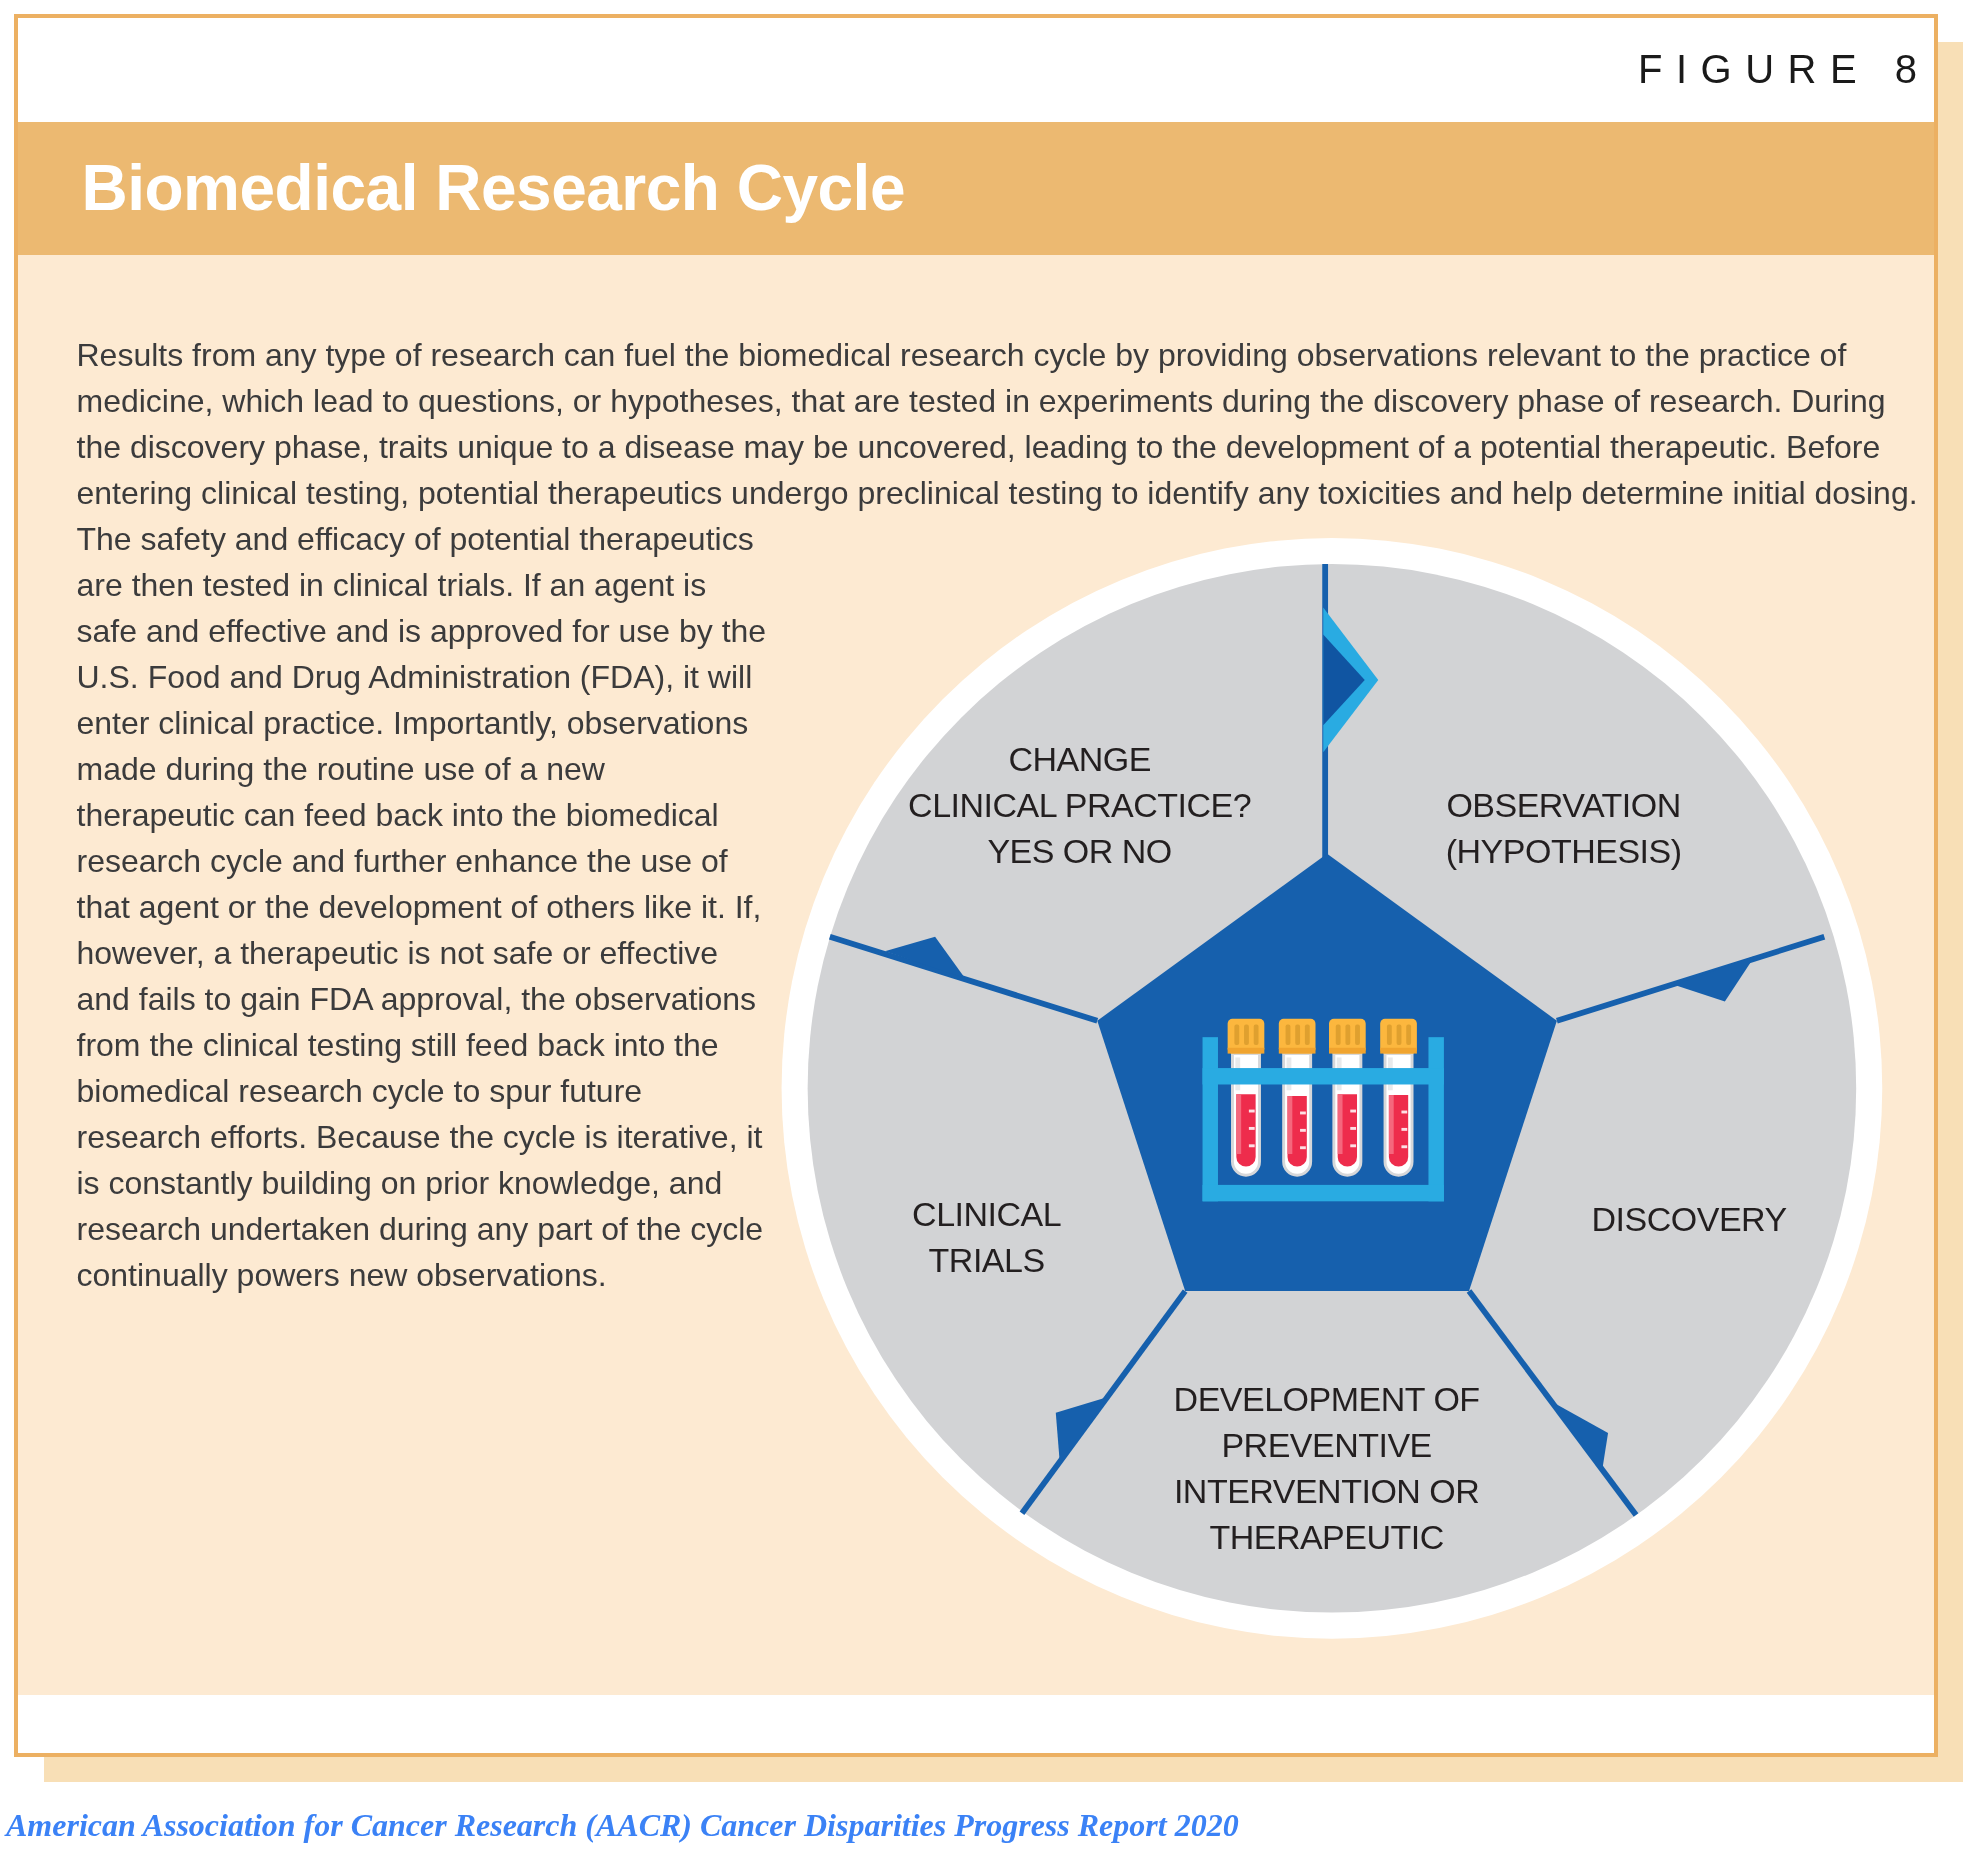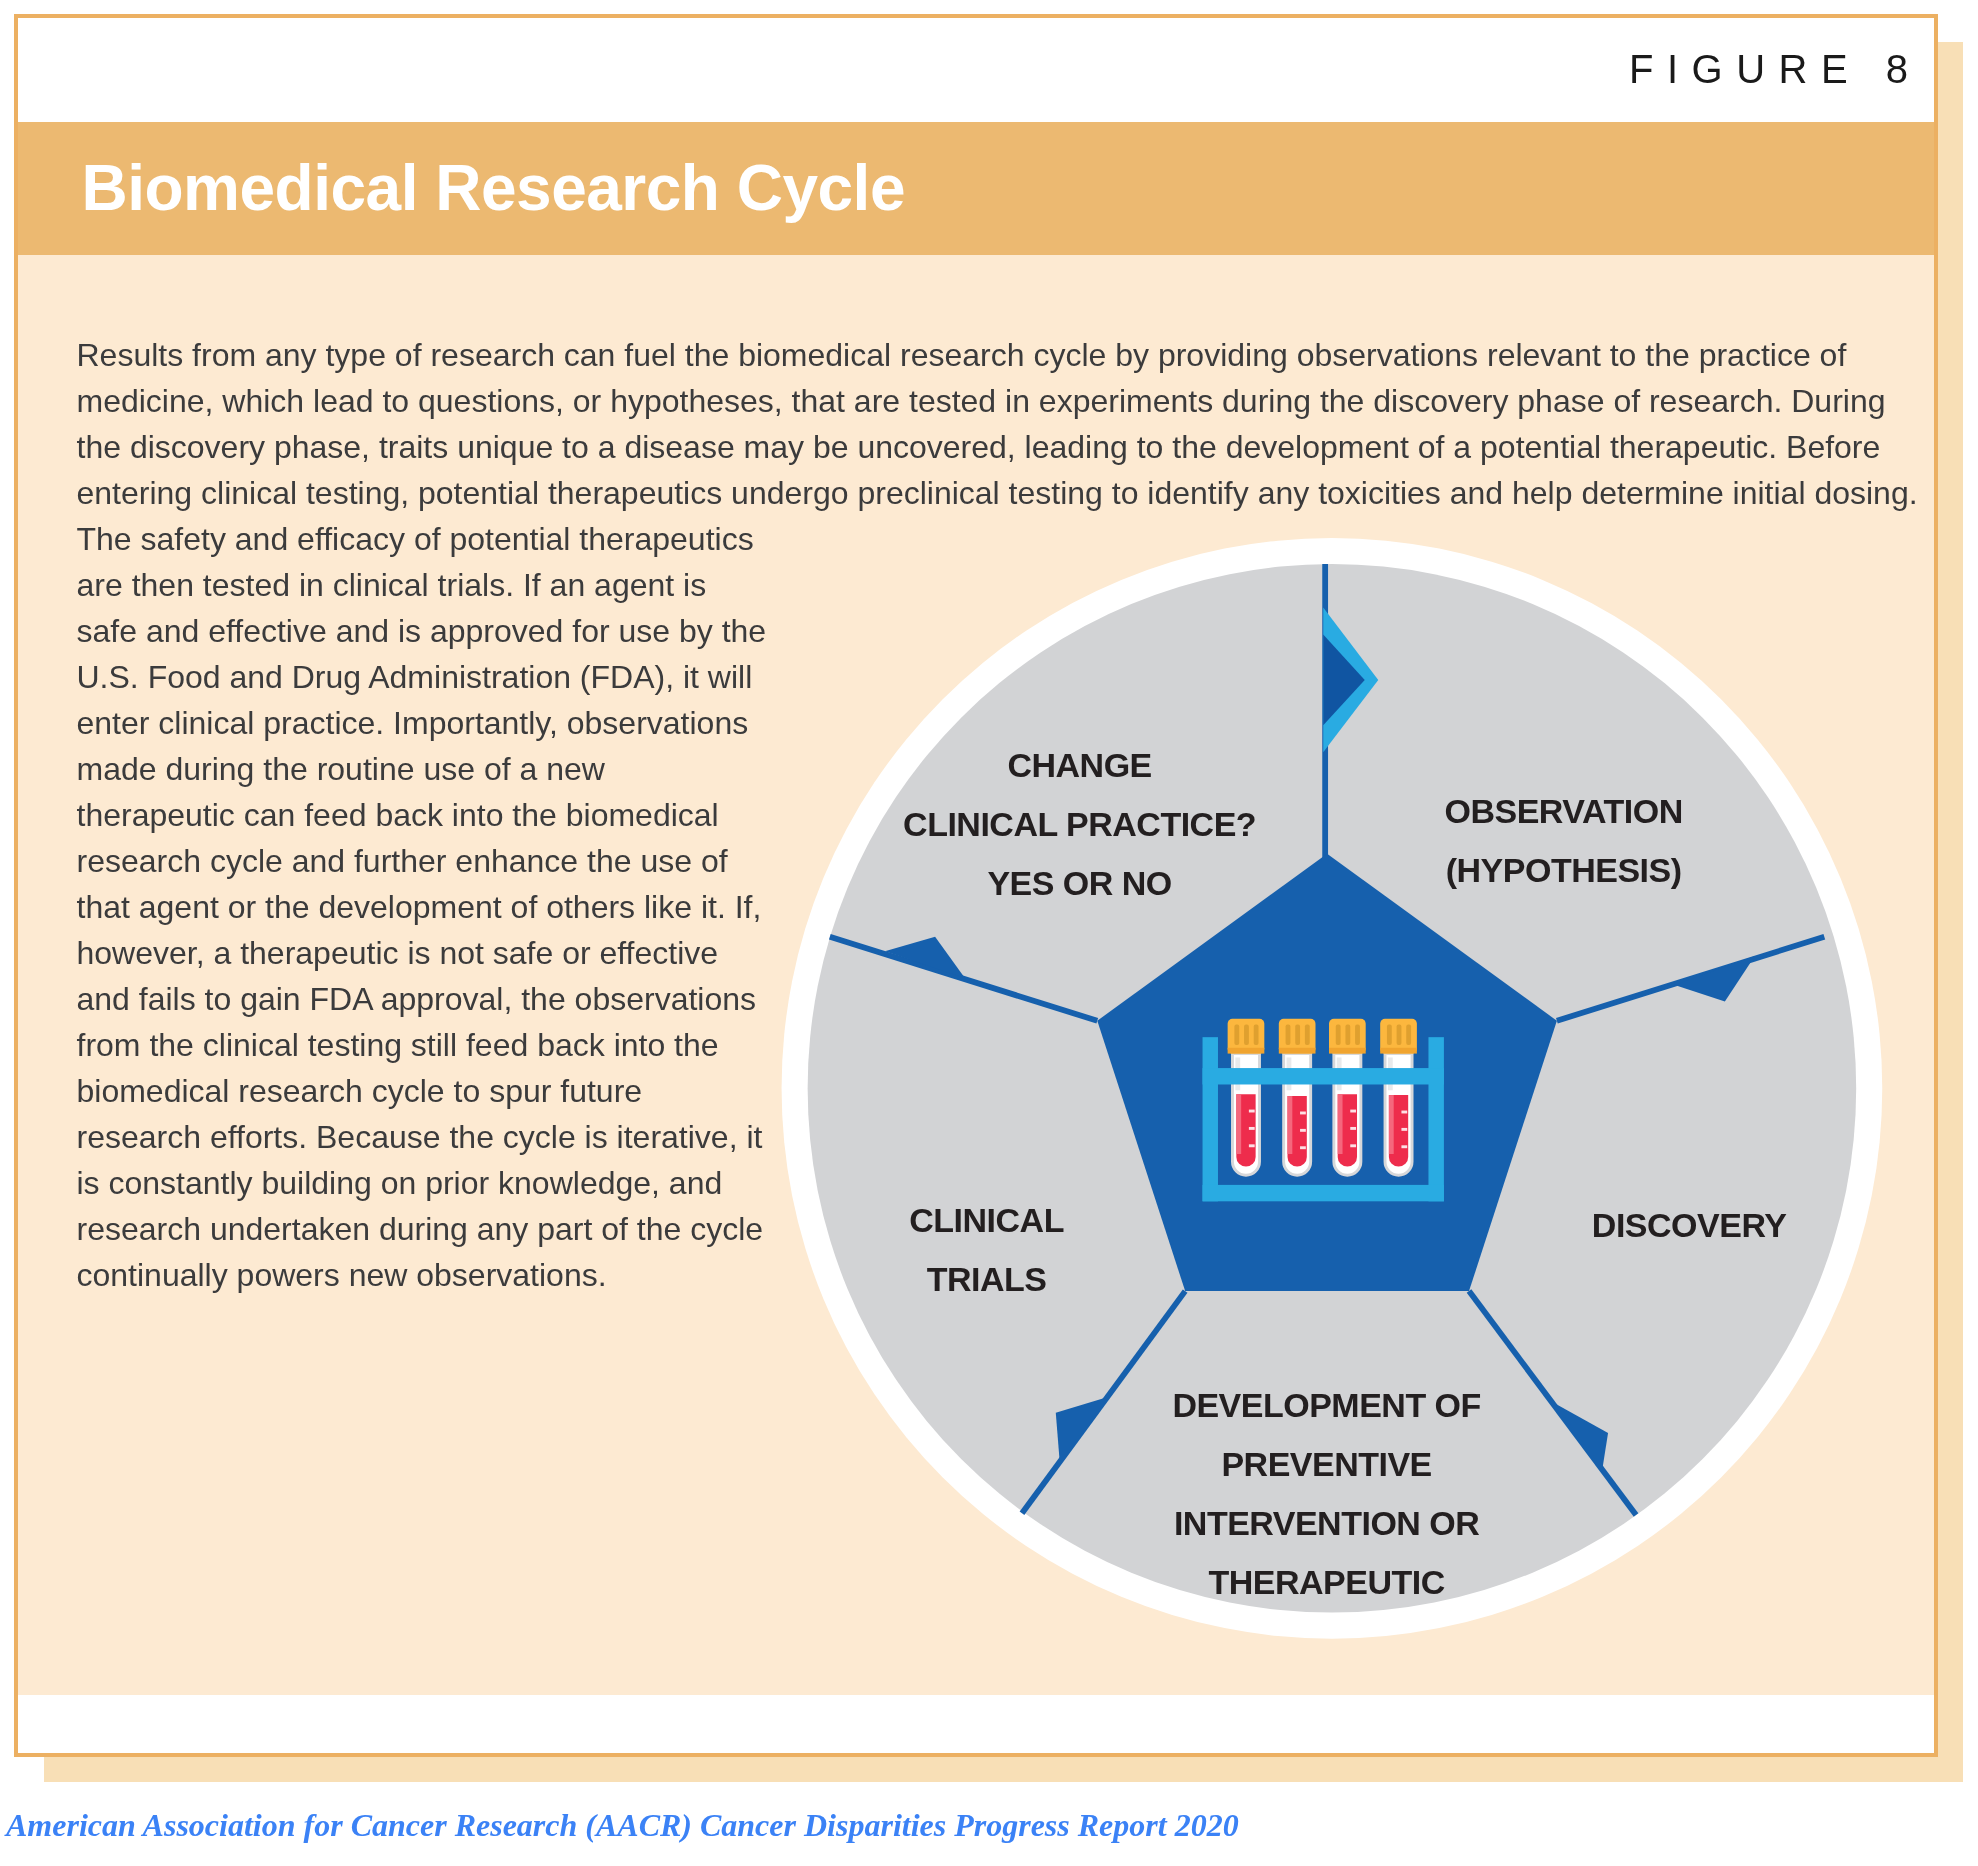--- a/index.html
+++ b/index.html
@@ -18,21 +18,21 @@
   
   .panel{
     position:absolute;left:13.5px;top:13.5px;width:1916px;height:1735px;
     background:#ffffff;
     border:4.8px solid #ecb062;
     box-sizing:content-box;
   }
   .figure-bar{
     height:104px;
     display:flex;align-items:center;justify-content:flex-end;
-    padding-right:12px;
+    padding-right:3px;
     background:#ffffff;
   }
   .figure-label{
     font-size:40px;
     font-weight:400;
     letter-spacing:13.5px;
     color:#1a1a1a;
   }
   .title-band{
     height:133px;
@@ -70,23 +70,23 @@
     position:relative;
   }
   .diagram{
     position:absolute;left:0;top:206px;width:1149px;height:1120px;
   }
   .diagram svg{display:block;}
   
   .stage-label{
     position:absolute;
     text-align:center;
-    font-weight:700;
+    font-weight:400;
     font-size:34px;
-    line-height:59px;
+    line-height:46px;
     letter-spacing:-0.5px;
     color:#231f20;
     white-space:pre-line;
   }
   
   .footer-credit{
     position:absolute;left:6px;top:1807px;
     font-family:"Liberation Serif", serif;
     font-style:italic;
     font-weight:600;

